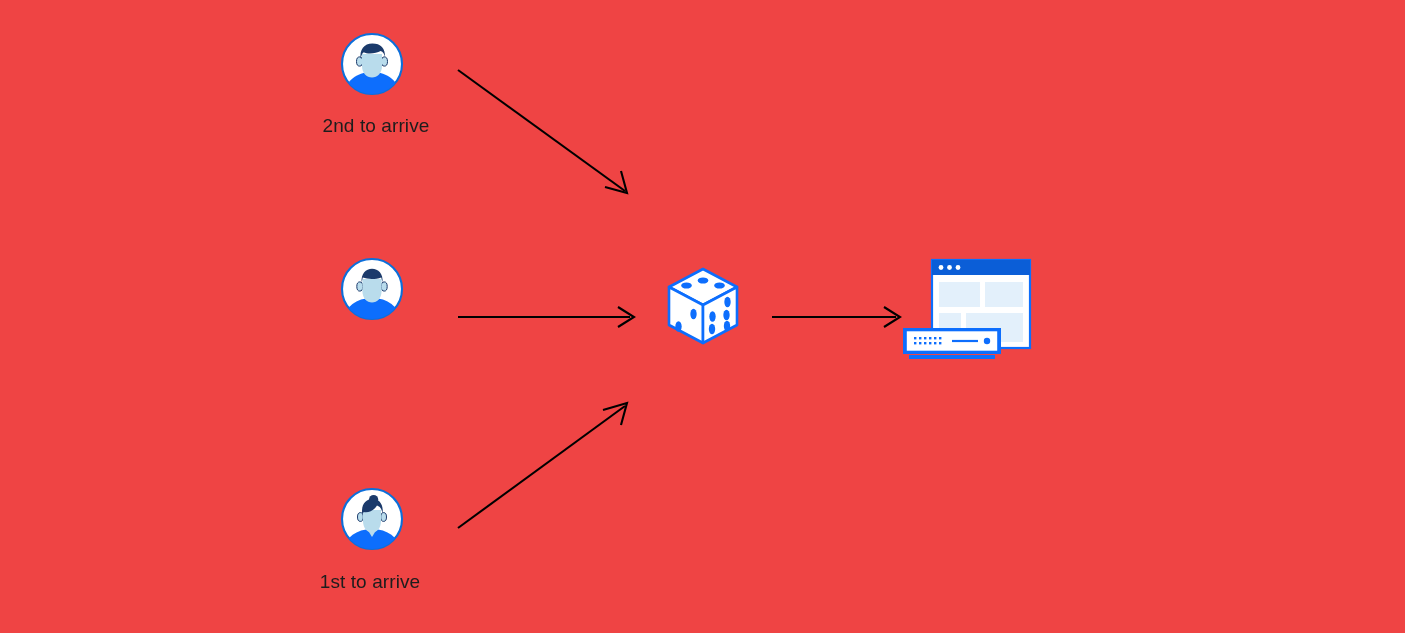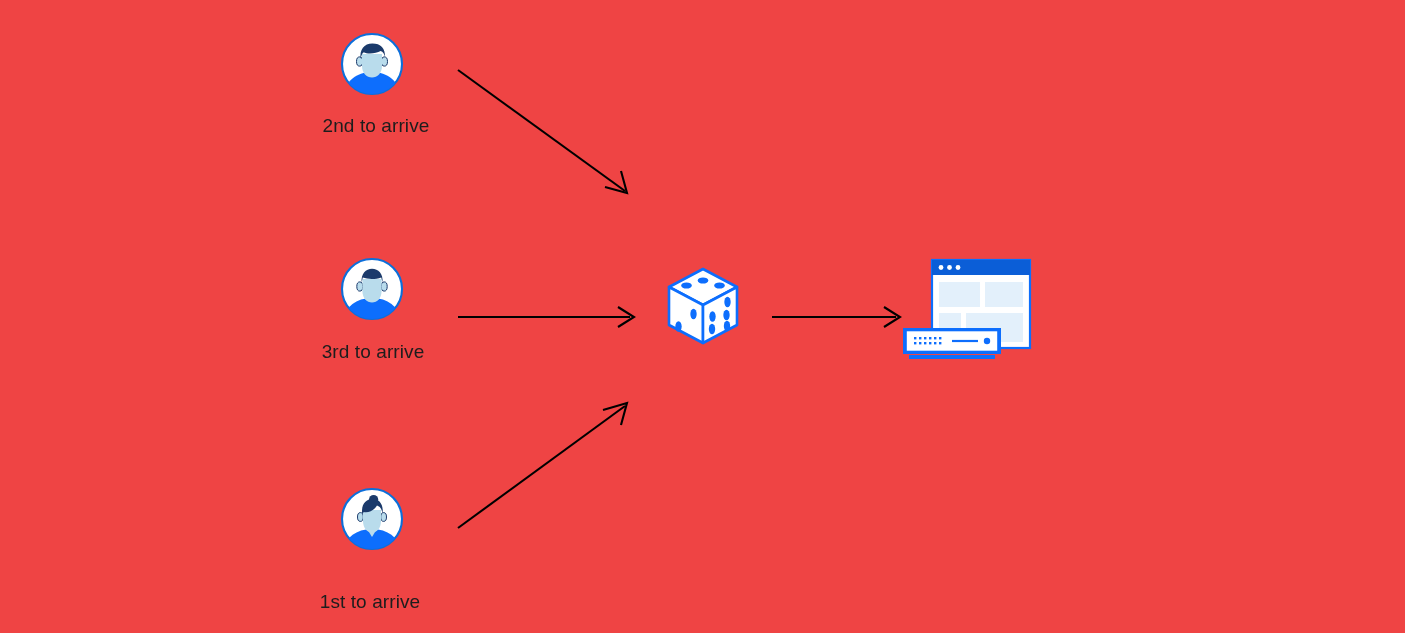--- a/index.html
+++ b/index.html
@@ -120,21 +120,20 @@
         <path d="M26 41.5 q6 5 12 0" fill="none" stroke="#b9dcec" stroke-width="2"></path>
         <ellipse cx="19.8" cy="29.5" rx="3" ry="4.6" fill="#b9dcec" stroke="#1b3a6b" stroke-width="1"></ellipse>
         <ellipse cx="44.2" cy="29.5" rx="3" ry="4.6" fill="#b9dcec" stroke="#1b3a6b" stroke-width="1"></ellipse>
         <path d="M22.4 22 h19.2 v12 c0 7 -4.4 11.5 -9.6 11.5 S22.4 41 22.4 34 Z" fill="#b9dcec"></path>
 
         <path d="M21.6 25.4 C21 16.6 25.8 11.8 32 11.8 C38.4 11.8 43.2 16.6 42.6 25.4
                  L41.2 20.4 C36 22.4 28 22.4 22.8 20.6 Z" fill="#1b3a6b"></path>
       </g>
     </svg>
   </div>
-  <div class="node-label" style="left:243px; top:340px;">3rd to arrive</div>
 
   <div class="node client-node" style="left:340px; top:487px;">
     <svg width="64" height="64" viewBox="0 0 64 64" xmlns="http://www.w3.org/2000/svg">
       <defs>
         <clipPath id="clipC">
             <circle cx="32" cy="32" r="30"></circle>
           </clipPath>
       </defs>
       <circle cx="32" cy="32" r="30" fill="#ffffff" stroke="#0b6fdb" stroke-width="2.1"></circle>
       <g clip-path="url(#clipC)">
@@ -150,21 +149,21 @@
 
         <path d="M23 23 h18 v11 c0 7 -4.2 11.5 -9 11.5 S23 41 23 34 Z" fill="#b9dcec"></path>
 
         <circle cx="33.6" cy="12.6" r="4.6" fill="#1b3a6b"></circle>
         <path d="M22.2 27 C21 17.6 25.6 12 32.4 12 C39.4 12 43.6 17.2 42.6 26.4
                  C41.6 22 40 19.6 37 18.6 C34 23.8 28 26 23.8 25 Z" fill="#1b3a6b"></path>
         <path d="M22.2 26.8 C23.6 23.2 26.4 20.6 30.6 19.4 C27 19.8 24 21.8 22.8 24 Z" fill="#1b3a6b"></path>
       </g>
     </svg>
   </div>
-  <div class="node-label" style="left:240px; top:570px;margin-top:20px;">1st to arrive</div>
+  <div class="node-label" style="left:240px; top:570px;">1st to arrive</div>
 
   <div class="node dice-node" style="left:663px; top:264px;">
     <svg width="80" height="84" viewBox="0 0 80 84" xmlns="http://www.w3.org/2000/svg">
       <g stroke="#0d6efd" stroke-width="2.6" stroke-linejoin="round" fill="#ffffff">
 
         <polygon points="40,5 74,23 40,41 6,23"></polygon>
 
         <polygon points="6,23 40,41 40,79 6,61"></polygon>
 
         <polygon points="74,23 74,61 40,79 40,41"></polygon>

